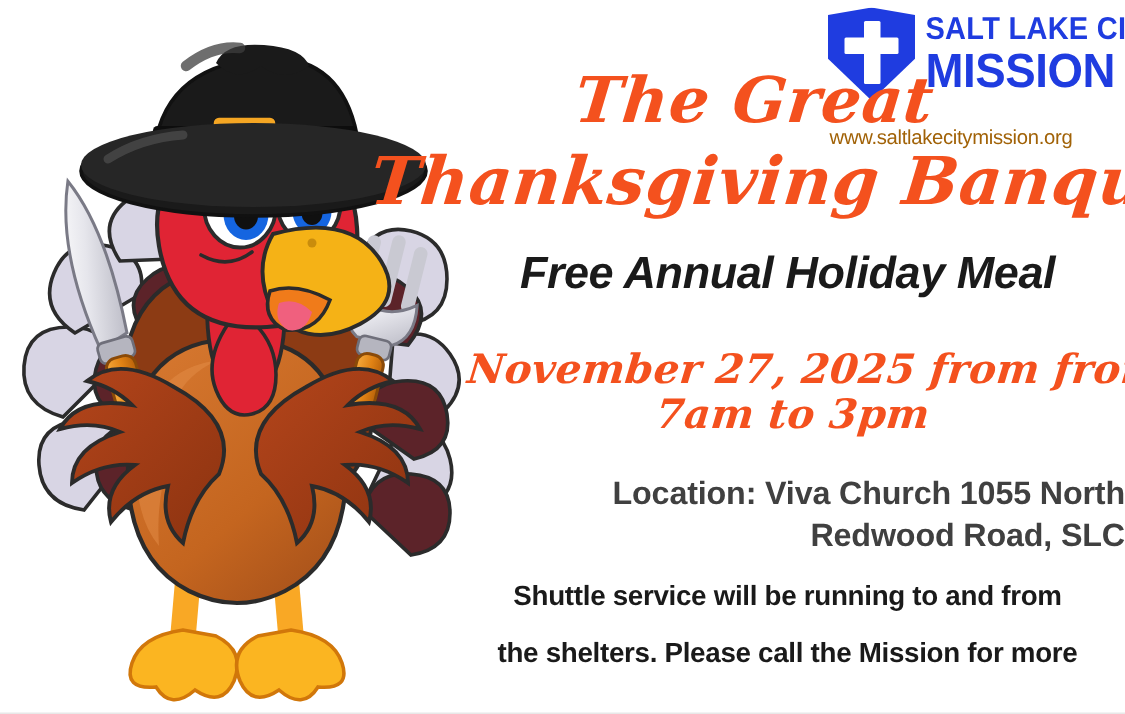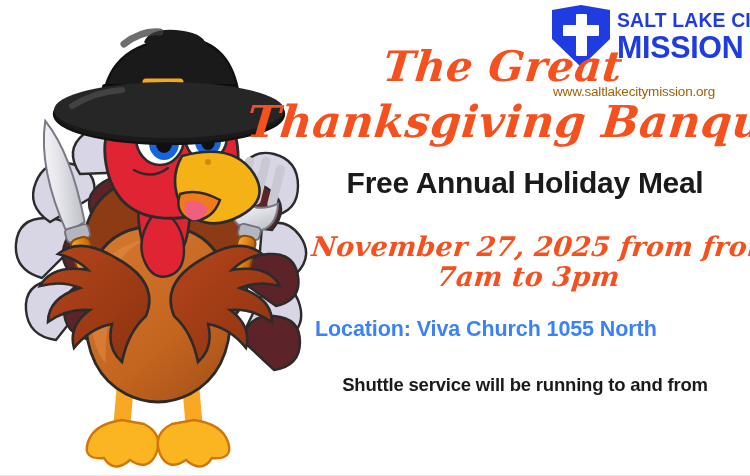--- a/index.html
+++ b/index.html
@@ -67,47 +67,48 @@
   }
   #title .tl { display:block; white-space:nowrap; }
   #title .tl1 { font-size:42px; }
   #title .tl2 { font-size:44px; }
 
   #subtitle {
     position:absolute; left:300px; top:166px; width:450px;
     text-align:center; color:#1a1a1a;
     font-weight:bold; font-size:30px; letter-spacing:-0.3px;
     white-space:nowrap;
+    font-style:italic;
   }
 
   #datetime {
     position:absolute; left:310px; top:232px; width:440px;
     text-align:center;
     font-family:"DejaVu Serif", serif;
     color:#f4511e; font-style:italic; font-weight:bold;
     font-size:27px; line-height:1.12; letter-spacing:0.2px;
     transform:skewX(-6deg);
   }
   #datetime span { display:block; white-space:nowrap; }
 
   #location {
     position:absolute; left:315px; top:316px; width:435px;
-    text-align:left; color:#3b82f6;
+    text-align:right; color:#404040;
     font-weight:bold; font-size:21.5px; line-height:1.28;
     letter-spacing:-0.1px;
   }
   #location span { display:block; white-space:nowrap; }
 
   #note {
     position:absolute; left:300px; top:372px; width:450px;
     text-align:center; color:#1a1a1a;
     font-weight:bold; font-size:18.5px; line-height:1.42;
     letter-spacing:-0.2px;
   }
-  #note span { display:block; }
+  #note span { display:block;margin-top:12px; }
 
   
   #turkey { position:absolute; left:-6px; top:10px; width:320px; height:466px; }
 </style>
 </head>
 <body>
 
 <div id="flyer">
 
   <div id="turkey">
@@ -246,19 +247,21 @@
 
   <div id="subtitle">Free Annual Holiday Meal</div>
 
   <div id="datetime">
     <span>November 27, 2025 from from</span>
     <span>7am to 3pm</span>
   </div>
 
   <div id="location">
     <span>Location: Viva Church 1055 North</span>
+    <span>Redwood Road, SLC</span>
   </div>
 
   <div id="note">
     <span>Shuttle service will be running to and from</span>
+    <span>the shelters. Please call the Mission for more</span>
   </div>
 
 </div>
 
 </body></html>

